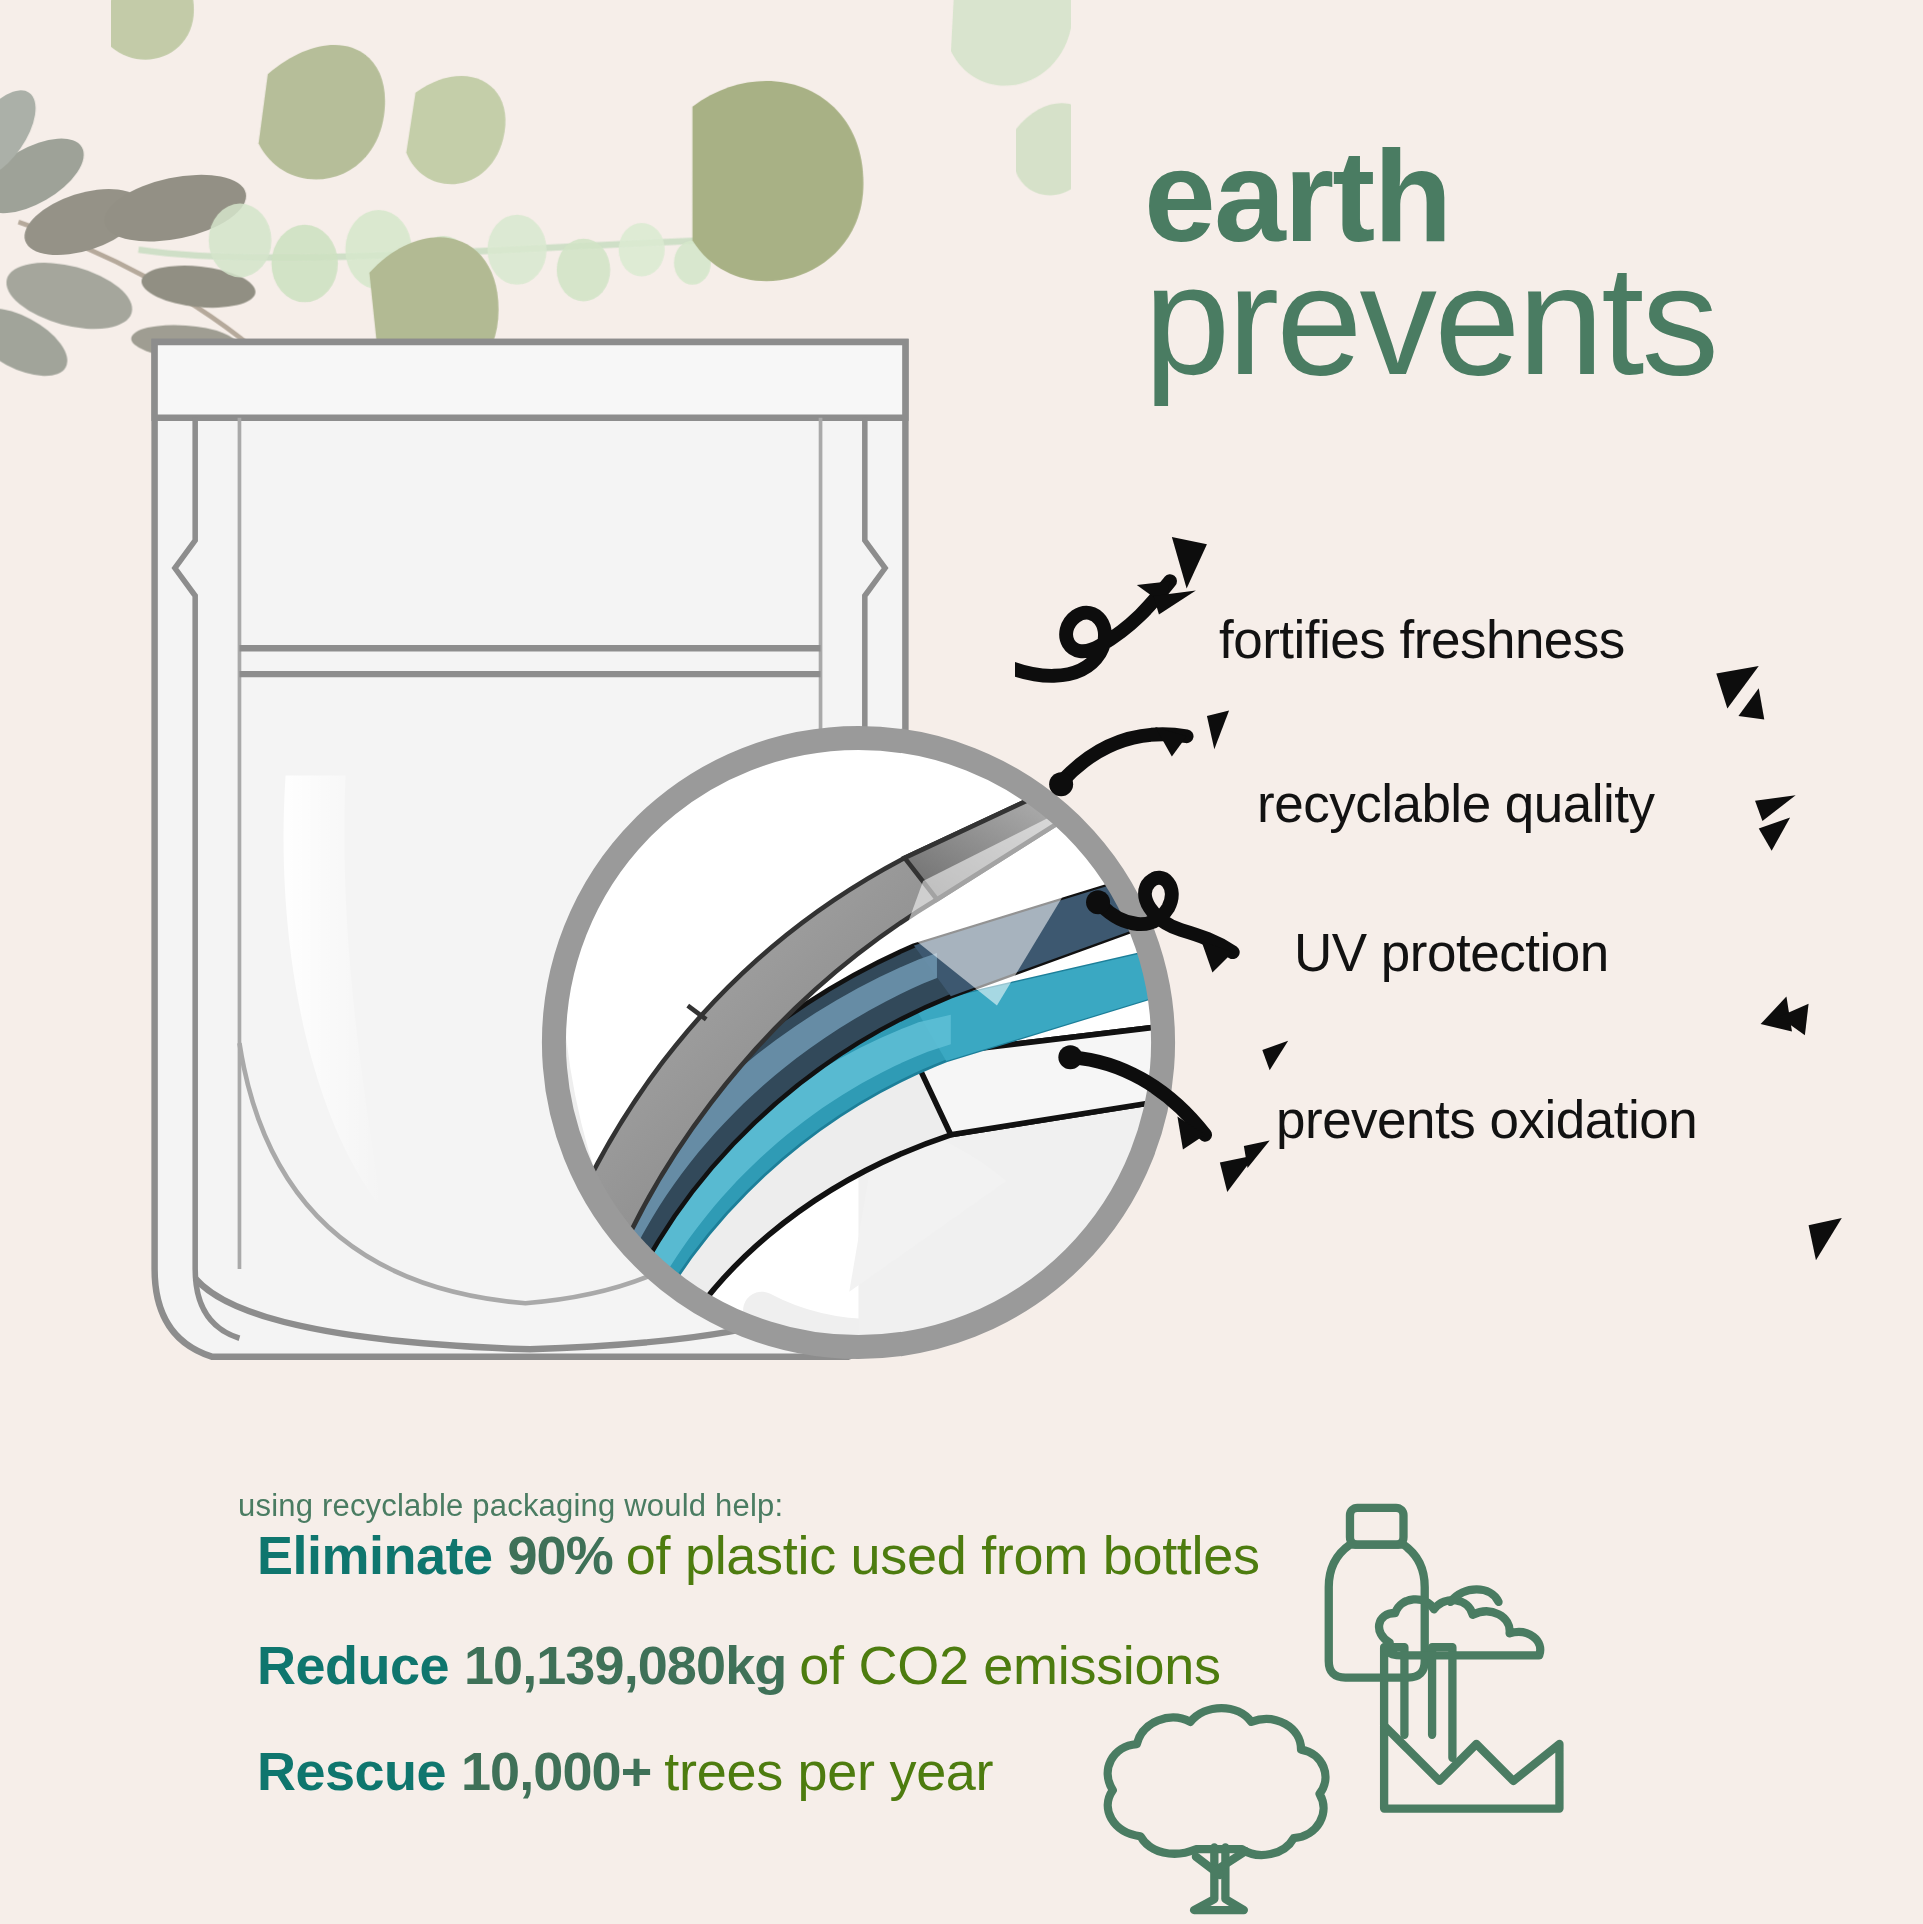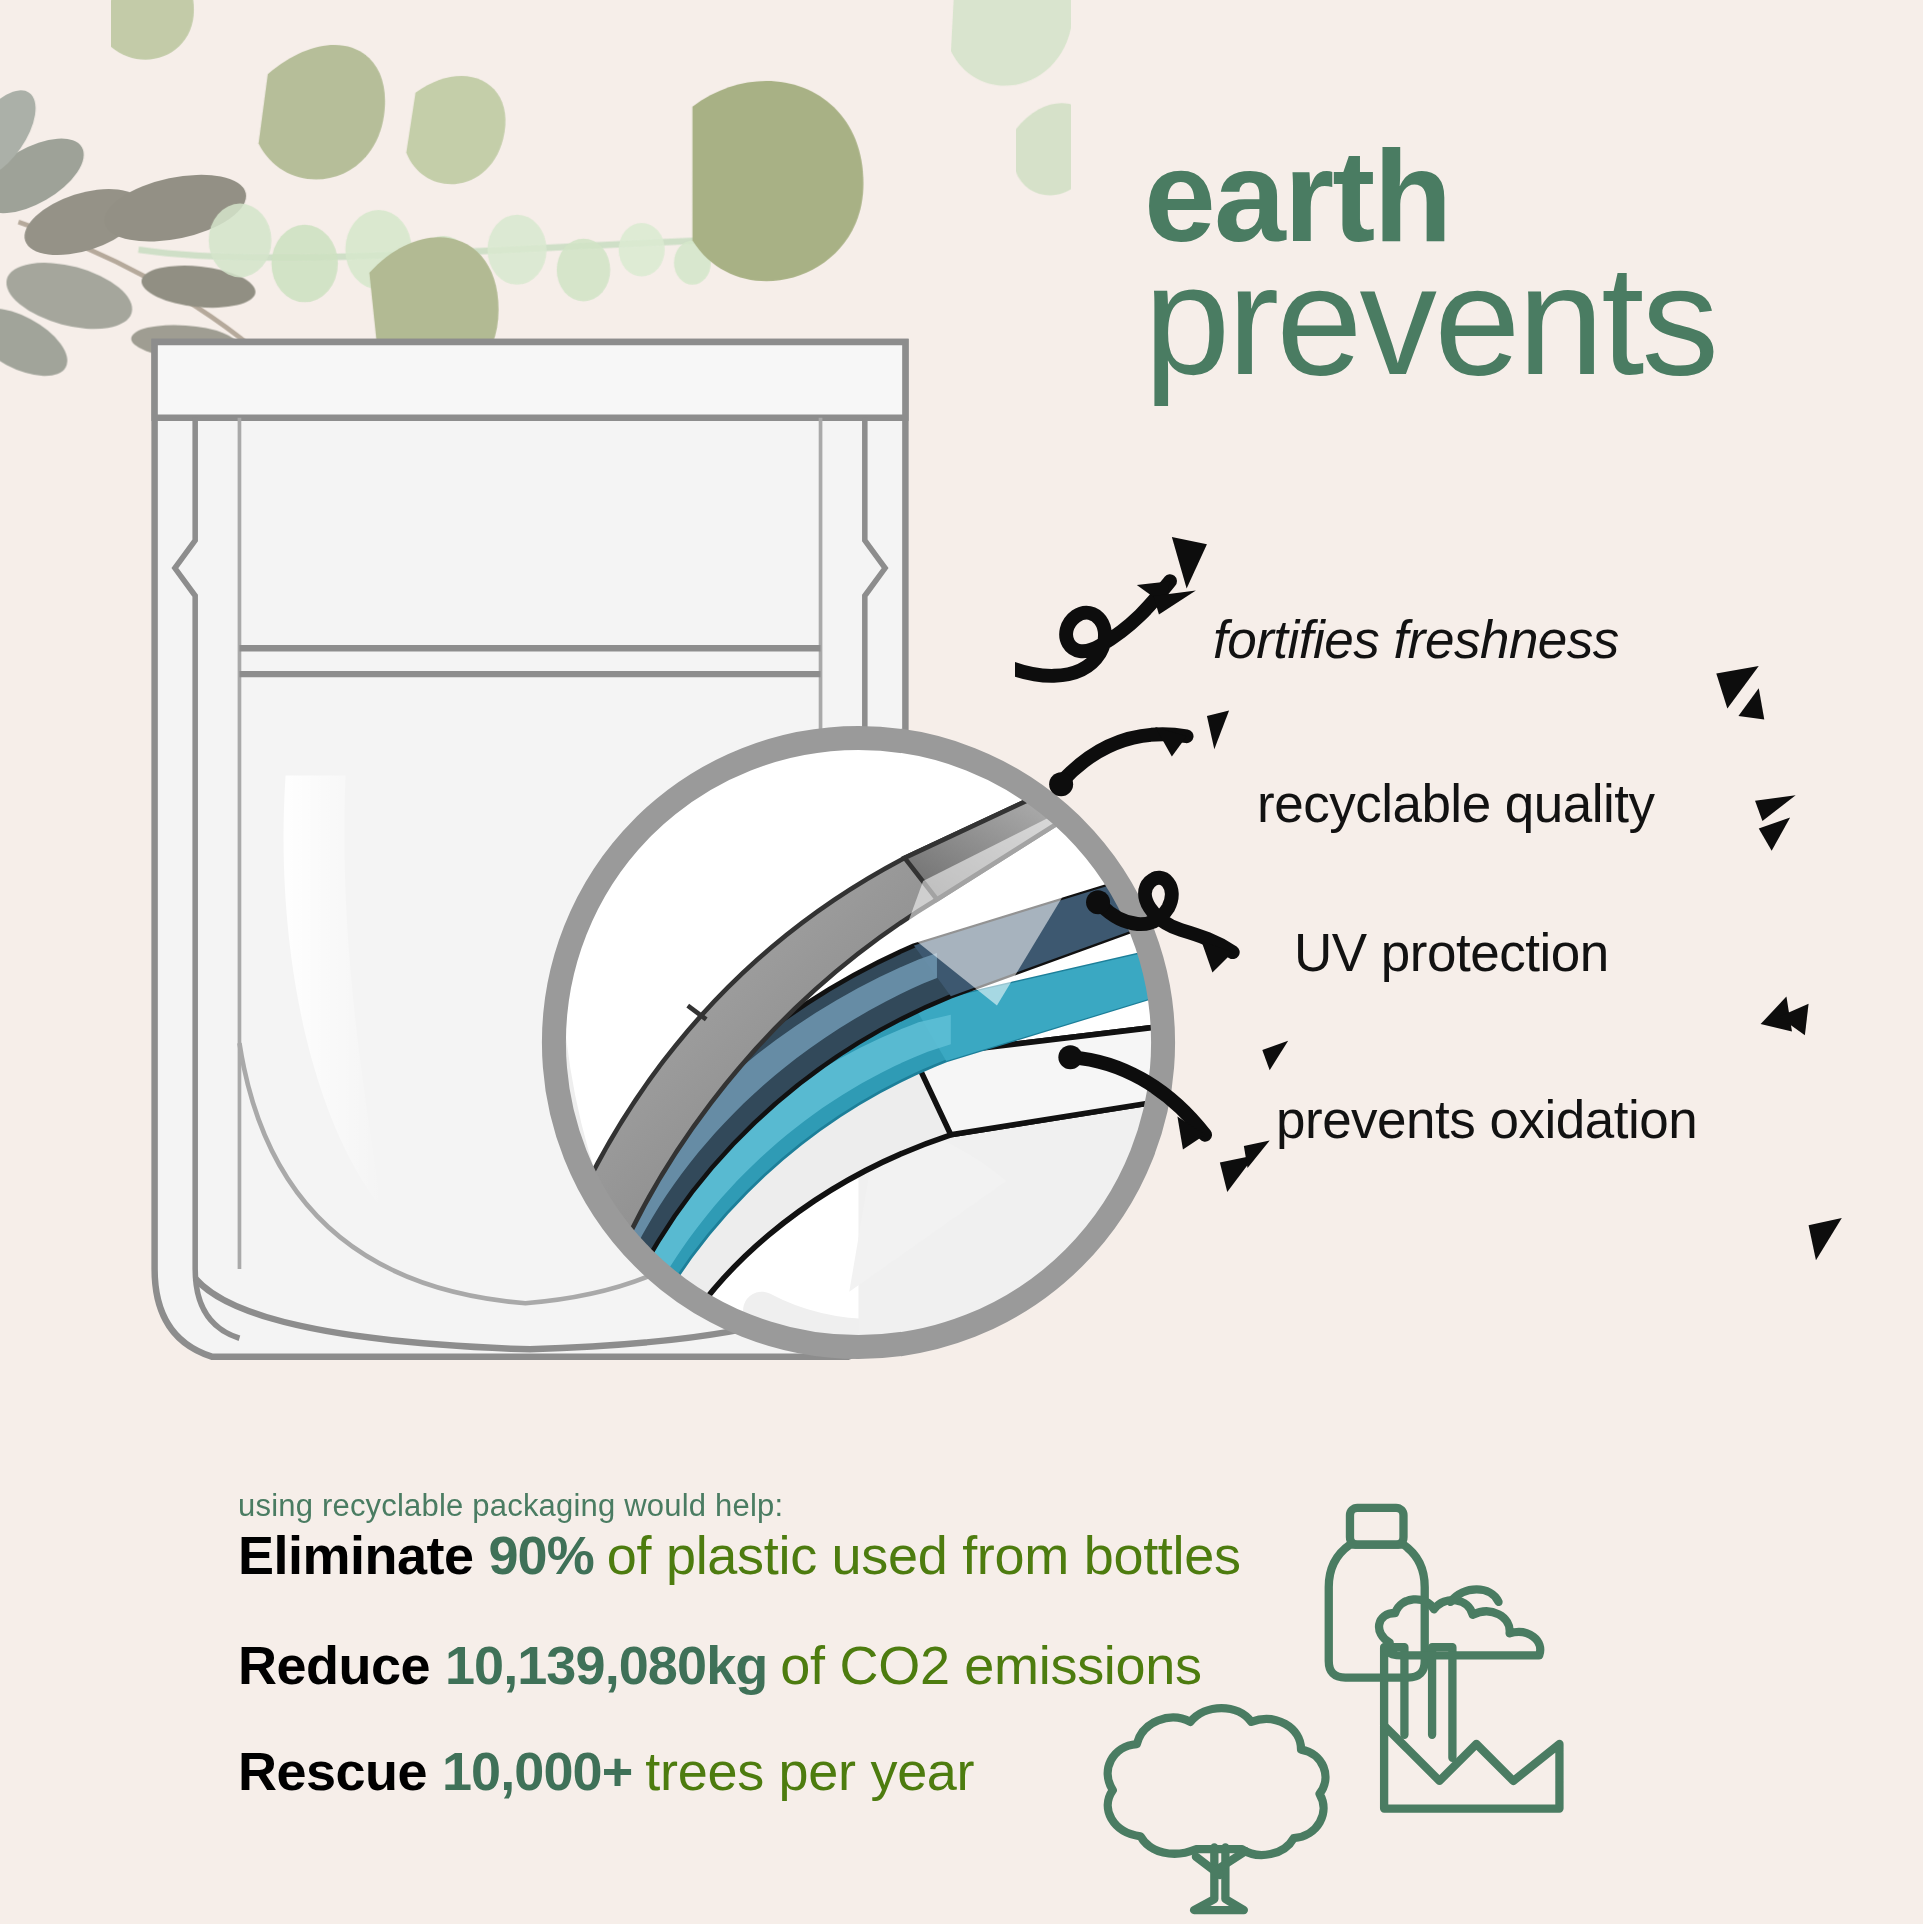--- a/index.html
+++ b/index.html
@@ -33,35 +33,35 @@
     display:block;font-size:155px;font-weight:300;letter-spacing:-2.8px;margin-top:-5.5px;
   }
   .subhead{
     position:absolute;left:1152px;top:460px;
     font-size:46px;font-weight:400;color:#6a9a7c;letter-spacing:0.5px;
   }
 
   
   .features{position:absolute;left:1191px;top:609px;width:720px;height:609px;}
   .feat{position:absolute;font-size:53px;color:#121212;font-weight:400;white-space:nowrap;letter-spacing:-0.5px;}
-  .feat.f0{left:22px;top:0px;font-style:italic;}
+  .feat.f0{left:28px;top:0px;}
   .feat.f1{left:66px;top:164px;}
   .feat.f2{left:103px;top:313px;}
   .feat.f3{left:85px;top:480px;}
 
   
   .annolayer{position:absolute;left:1015px;top:535px;width:908px;height:766px;pointer-events:none;}
 
   
   .stats{position:absolute;left:238px;top:1488px;width:1440px;}
   .stats-intro{
     font-size:31px;color:#4a7c62;font-weight:400;letter-spacing:0.2px;
   }
   .stat-row{display:flex;align-items:baseline;margin-bottom:28px;white-space:nowrap;}
-  .stat-row .verb{font-size:54px;font-weight:700;color:#000000;letter-spacing:-0.5px;}
+  .stat-row .verb{font-size:54px;font-weight:700;color:#0f766e;letter-spacing:-0.5px;margin-left:19px;}
   .stat-row .num{font-size:54px;font-weight:700;color:#3f7158;letter-spacing:-0.9px;margin:0 13px 0 14.8px;}
   .stat-row .rest{font-size:54px;font-weight:400;color:#4d7c0f;letter-spacing:-0.3px;}
   .stat-row.r0{margin-bottom:48px;}
   .stat-row.r1{margin-bottom:44px;}
 
   .stat-icons{position:absolute;left:0;top:0;width:1923px;height:1924px;pointer-events:none;}
 </style>
 </head>
 <body>
 

